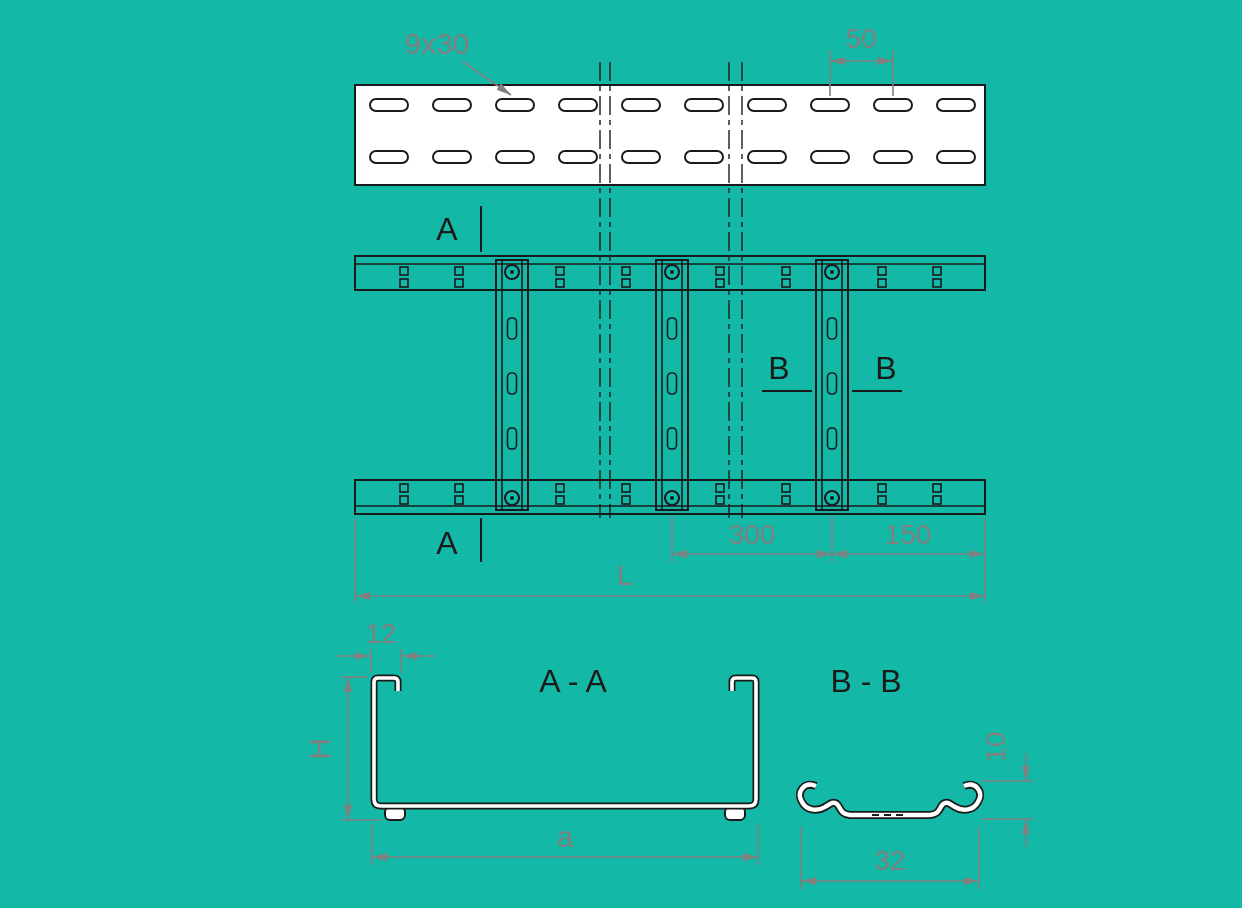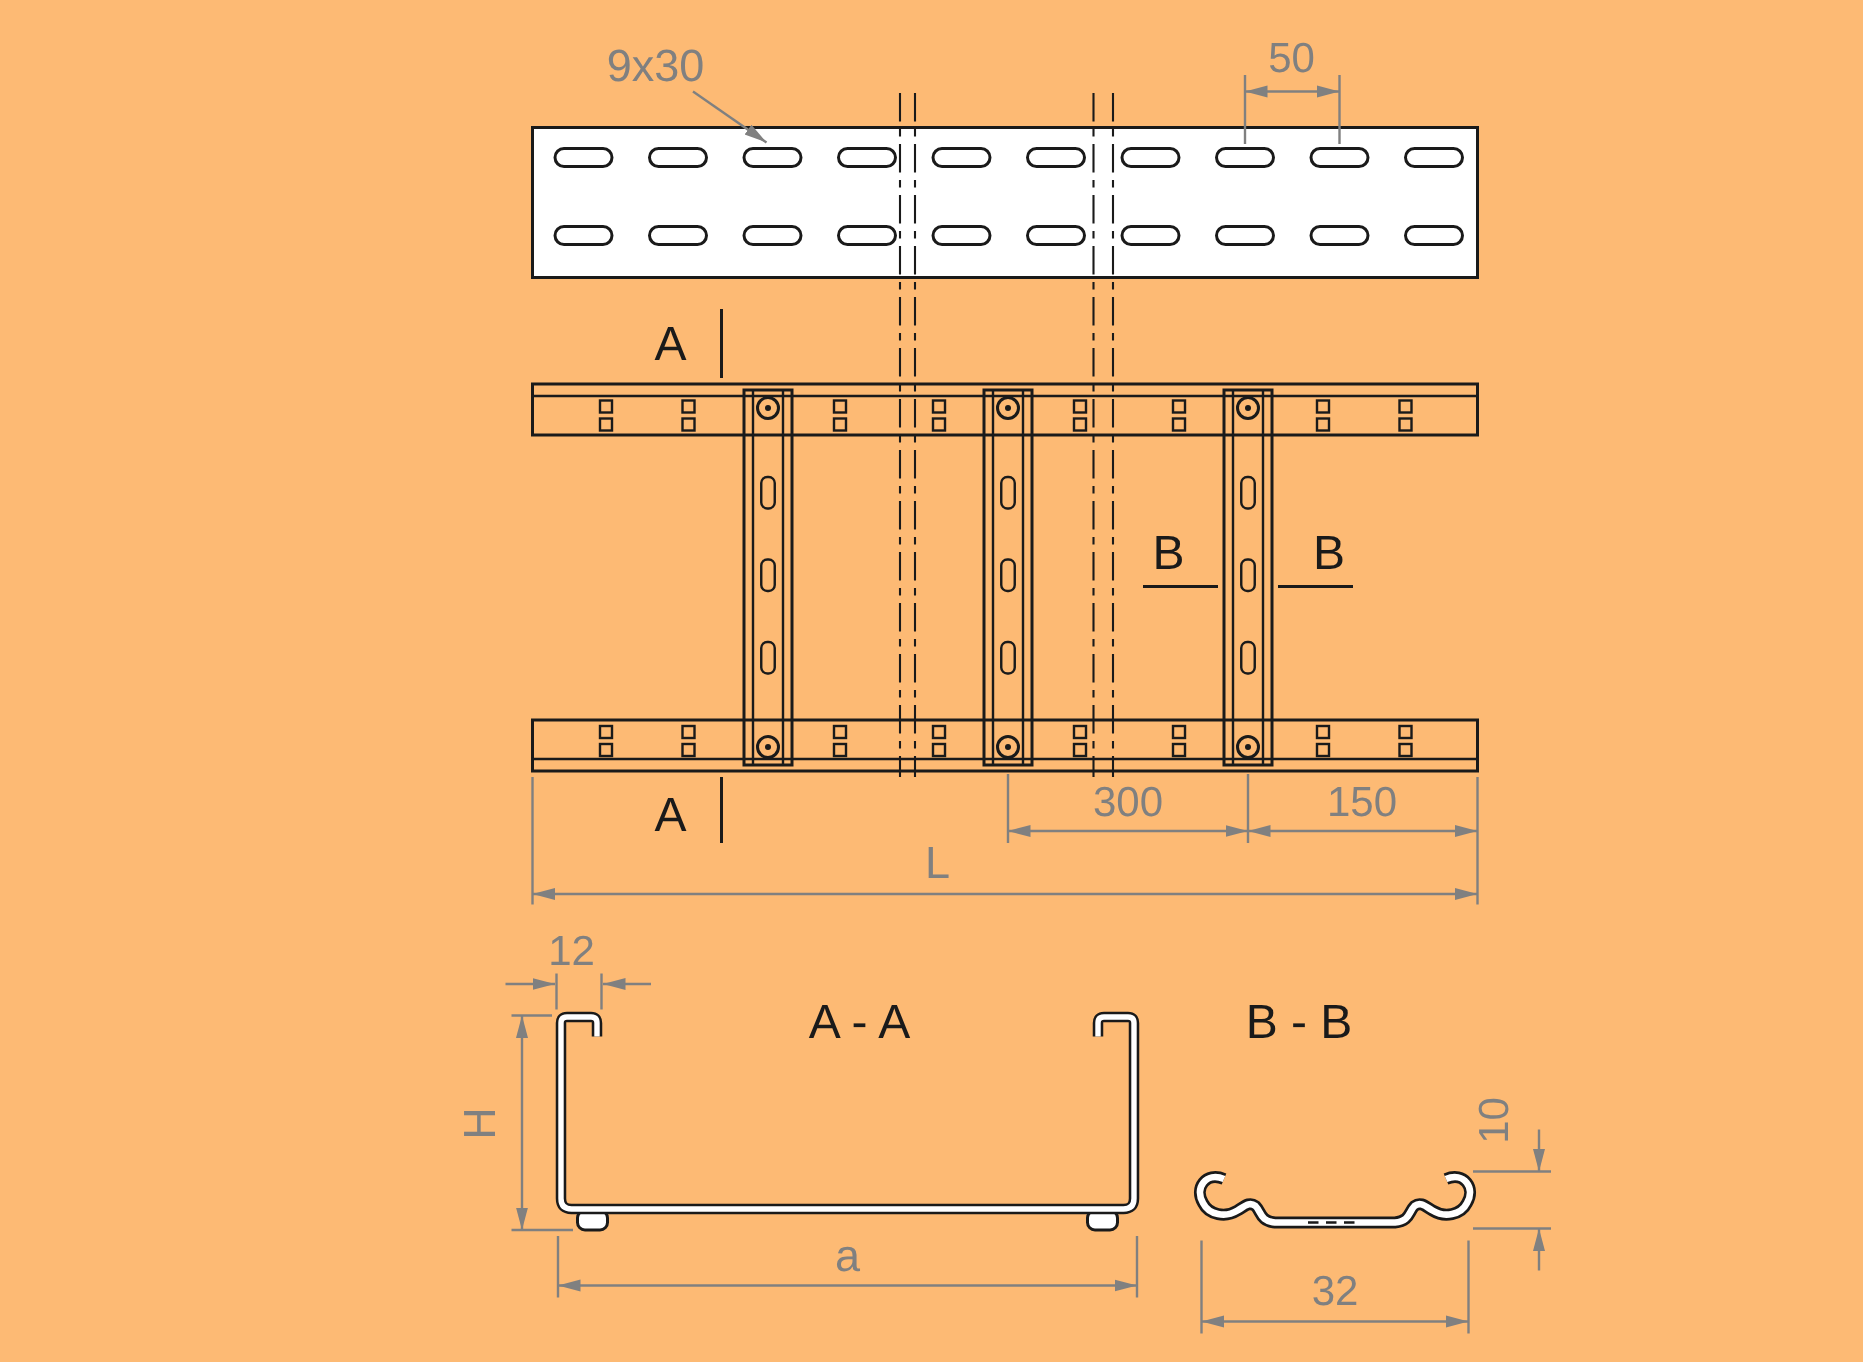--- a/index.html
+++ b/index.html
@@ -1,16 +1,16 @@
 <!DOCTYPE html>
 <html><head>
 <meta charset="utf-8">
 <style>
   html,body{margin:0;padding:0;background:#ffffff;}
-  .page{position:relative;width:1242px;height:908px;background:#fdba74;overflow:hidden;}
+  .page{position:relative;width:1242px;height:908px;background:#14b8a6;overflow:hidden;}
   svg{position:absolute;left:0;top:0;}
   .ln{stroke:#1a1a1a;stroke-width:2;fill:none;}
   .lnthin{stroke:#1a1a1a;stroke-width:1.6;fill:none;}
   .fillw{fill:#ffffff;}
   .dash{stroke:#1a1a1a;stroke-width:1.4;fill:none;stroke-dasharray:19 5 5 5;}
   .dim{stroke:#808080;stroke-width:1.6;fill:none;}
   .profb{stroke:#1a1a1a;stroke-width:7;fill:none;stroke-linejoin:round;}
   .profw{stroke:#ffffff;stroke-width:3.6;fill:none;stroke-linejoin:round;}
   .profb2{stroke:#1a1a1a;stroke-width:8;fill:none;stroke-linejoin:round;}
   .profw2{stroke:#ffffff;stroke-width:4.4;fill:none;stroke-linejoin:round;}

